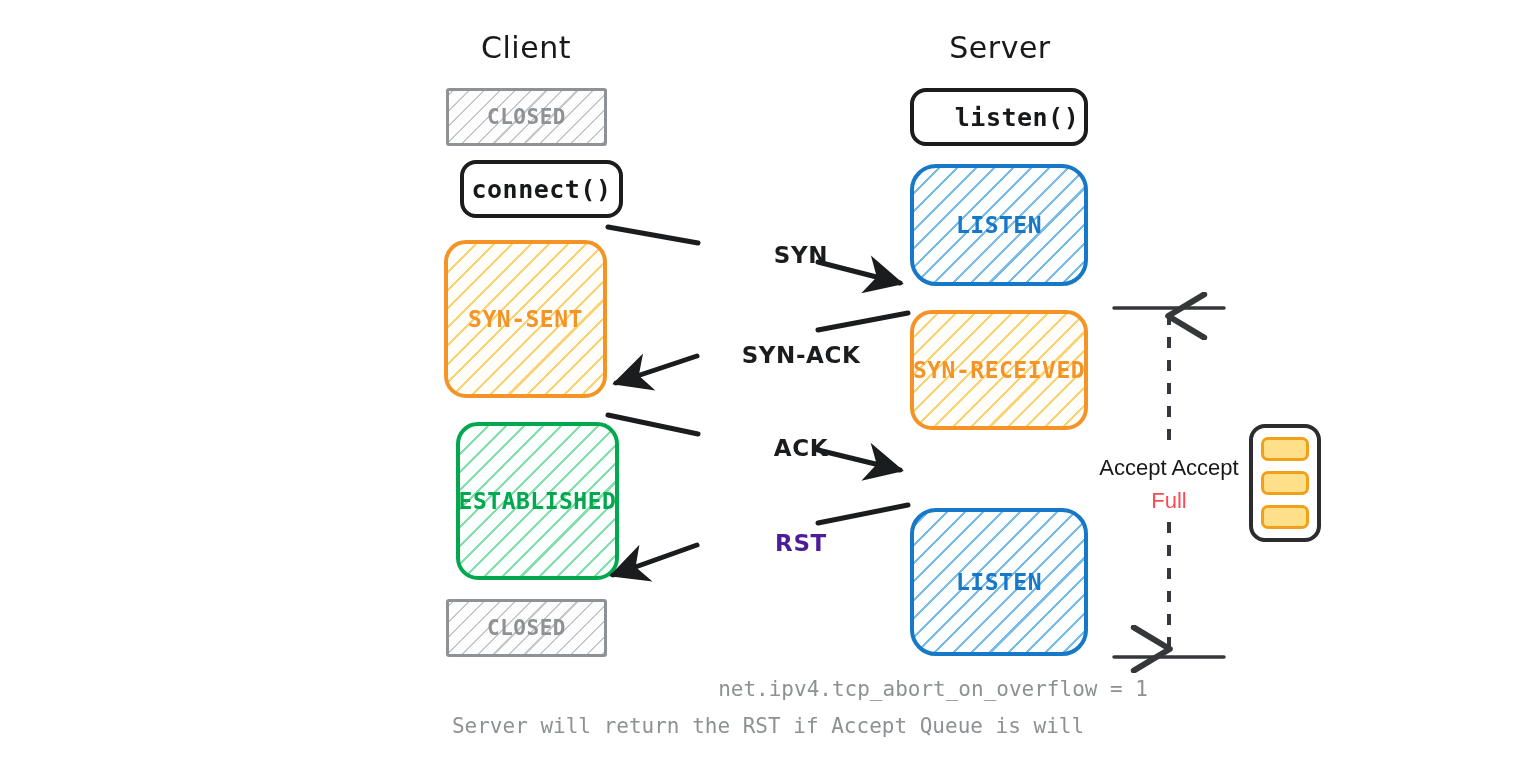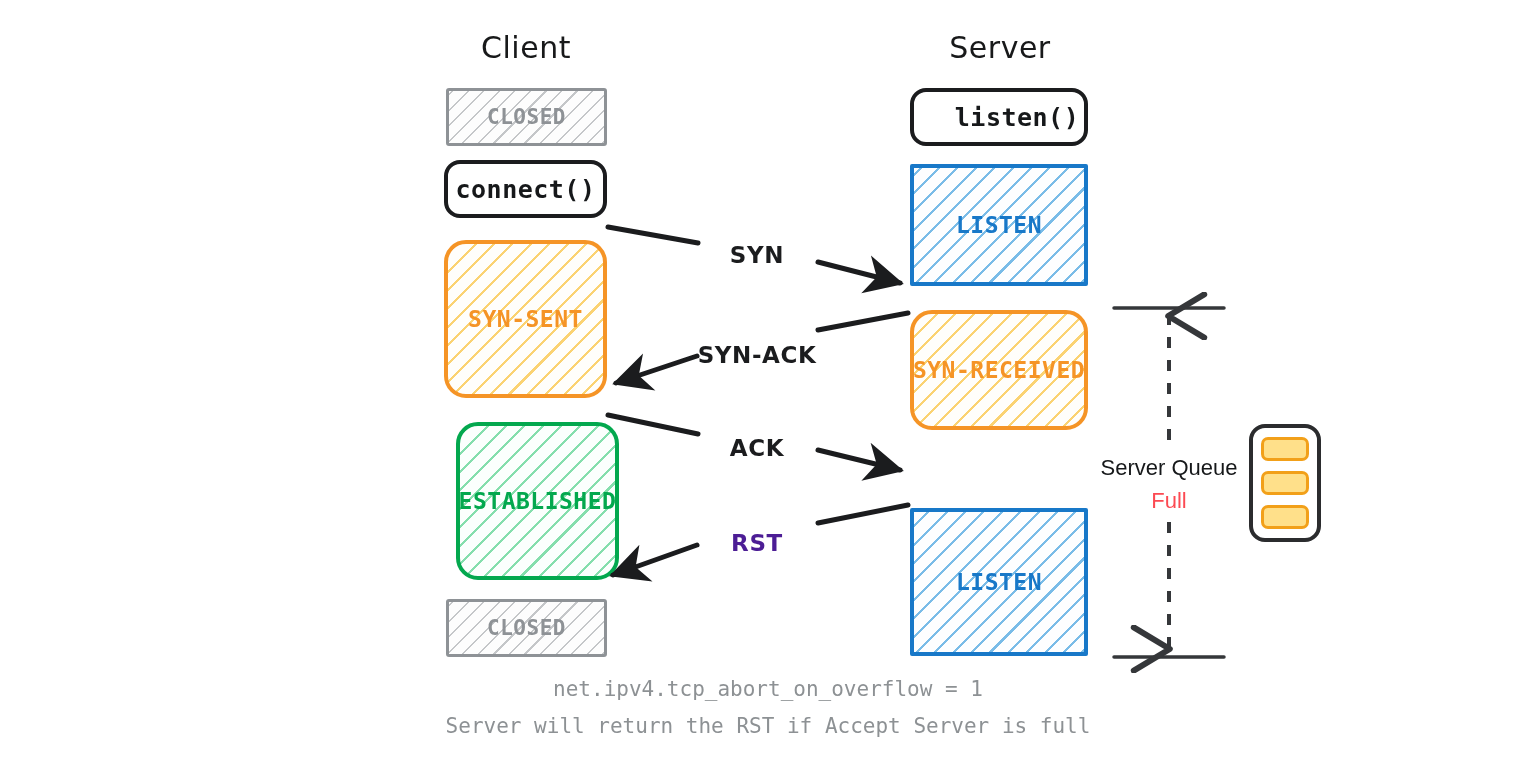--- a/index.html
+++ b/index.html
@@ -56,21 +56,21 @@
   }
   .box-call {
     border: 4px solid #1b1c1e;
     border-radius: 16px;
     color: #16181a;
     font-size: 25px;
     background: #ffffff;
   }
   .box-listen {
     border: 4px solid #1878c8;
-    border-radius: 2px;
+    border-radius: 26px;
     color: #1878c8;
     font-size: 23px;
     background-color: #fdfeff;
     background-image: repeating-linear-gradient(
        -45deg, rgba(78,166,224,0.75) 0 2.2px, rgba(0,0,0,0) 2.2px 13px);
   }
   .box-syn {
     border: 4px solid #f59426;
     border-radius: 22px;
     color: #f59426;
@@ -90,20 +90,21 @@
   }
   .msg-label {
     position: absolute;
     font-family: "DejaVu Sans", sans-serif;
     font-size: 23px;
     font-weight: 700;
     color: #1b1c1e;
     letter-spacing: 0.6px;
     white-space: nowrap;
     text-align: center;
+    margin-left: 44px;
   }
   .msg-label.danger { color: #4c1d95; }
   .queue-label {
     position: absolute;
     font-family: "Liberation Sans", sans-serif;
     font-size: 22px;
     color: #16181a;
     white-space: nowrap;
     text-align: center;
   }
@@ -144,52 +145,52 @@
 </head>
 <body>
 
 <div id="canvas">
 
   <div class="col-header" style="left:446px; top:30px; width:160px;">Client</div>
   <div class="col-header" style="left:918px; top:30px; width:164px;">Server</div>
 
   <div class="state-box box-closed" style="left:446px; top:88px; width:161px; height:58px;">CLOSED</div>
 
-  <div class="state-box box-call" style="left:444px; top:160px; width:163px; height:58px;">connect()</div>
+  <div class="state-box box-call" style="left:460px; top:160px; width:163px; height:58px;">connect()</div>
 
   <div class="state-box box-syn" style="left:444px; top:240px; width:163px; height:158px;">SYN-SENT</div>
 
   <div class="state-box box-estab" style="left:456px; top:422px; width:163px; height:158px;">ESTABLISHED</div>
 
   <div class="state-box box-closed" style="left:446px; top:599px; width:161px; height:58px;">CLOSED</div>
 
   <div class="state-box box-call" style="left:910px; top:88px; width:178px; height:58px;padding-left:36px;">listen()</div>
 
   <div class="state-box box-listen" style="left:910px; top:164px; width:178px; height:122px;">LISTEN</div>
 
   <div class="state-box box-syn" style="left:910px; top:310px; width:178px; height:120px;">SYN-RECEIVED</div>
 
   <div class="state-box box-listen" style="left:910px; top:508px; width:178px; height:148px;">LISTEN</div>
 
   <div class="msg-label" style="left:690px; top:242px; width:134px;">SYN</div>
   <div class="msg-label" style="left:690px; top:342px; width:134px;">SYN-ACK</div>
   <div class="msg-label" style="left:690px; top:435px; width:134px;">ACK</div>
   <div class="msg-label danger" style="left:690px; top:530px; width:134px;">RST</div>
 
-  <div class="queue-label" style="left:1089px; top:455px; width:160px;">Server Queue</div>
+  <div class="queue-label" style="left:1089px; top:455px; width:160px;">Accept Accept</div>
   <div class="queue-label danger" style="left:1089px; top:488px; width:160px;">Full</div>
 
   <div class="queue-widget" style="left:1249px; top:424px; width:72px; height:118px;">
     <div class="queue-slot"></div>
     <div class="queue-slot"></div>
     <div class="queue-slot"></div>
   </div>
 
-  <div class="caption" style="left:388px; top:677px; width:760px;">net.ipv4.tcp_abort_on_overflow = 1</div>
-  <div class="caption" style="left:388px; top:714px; width:760px;">Server will return the RST if Accept Server is full</div>
+  <div class="caption" style="left:388px; top:677px; width:760px;text-align:right;">net.ipv4.tcp_abort_on_overflow = 1</div>
+  <div class="caption" style="left:388px; top:714px; width:760px;">Server will return the RST if Accept Queue is will</div>
 
   <svg id="diagram-svg" viewBox="0 0 1536 769" xmlns="http://www.w3.org/2000/svg">
     <defs>
       <marker id="arrowhead-black" markerWidth="9" markerHeight="9" refX="7.4" refY="4.5" orient="auto" markerUnits="strokeWidth">
         <path d="M0.4,0.6 L8.2,4.5 L0.4,8.4 L2.6,4.5 Z" fill="#1b1c1e"></path>
       </marker>
       <marker id="open-arrow-up" markerWidth="12" markerHeight="12" refX="6" refY="2.2" orient="auto" markerUnits="strokeWidth">
         <path d="M0.6,11 L6,2 L11.4,11" fill="none" stroke="#35373a" stroke-width="1.5" stroke-linecap="round" stroke-linejoin="round"></path>
       </marker>
       <marker id="open-arrow-down" markerWidth="12" markerHeight="12" refX="6" refY="2.2" orient="auto" markerUnits="strokeWidth">

